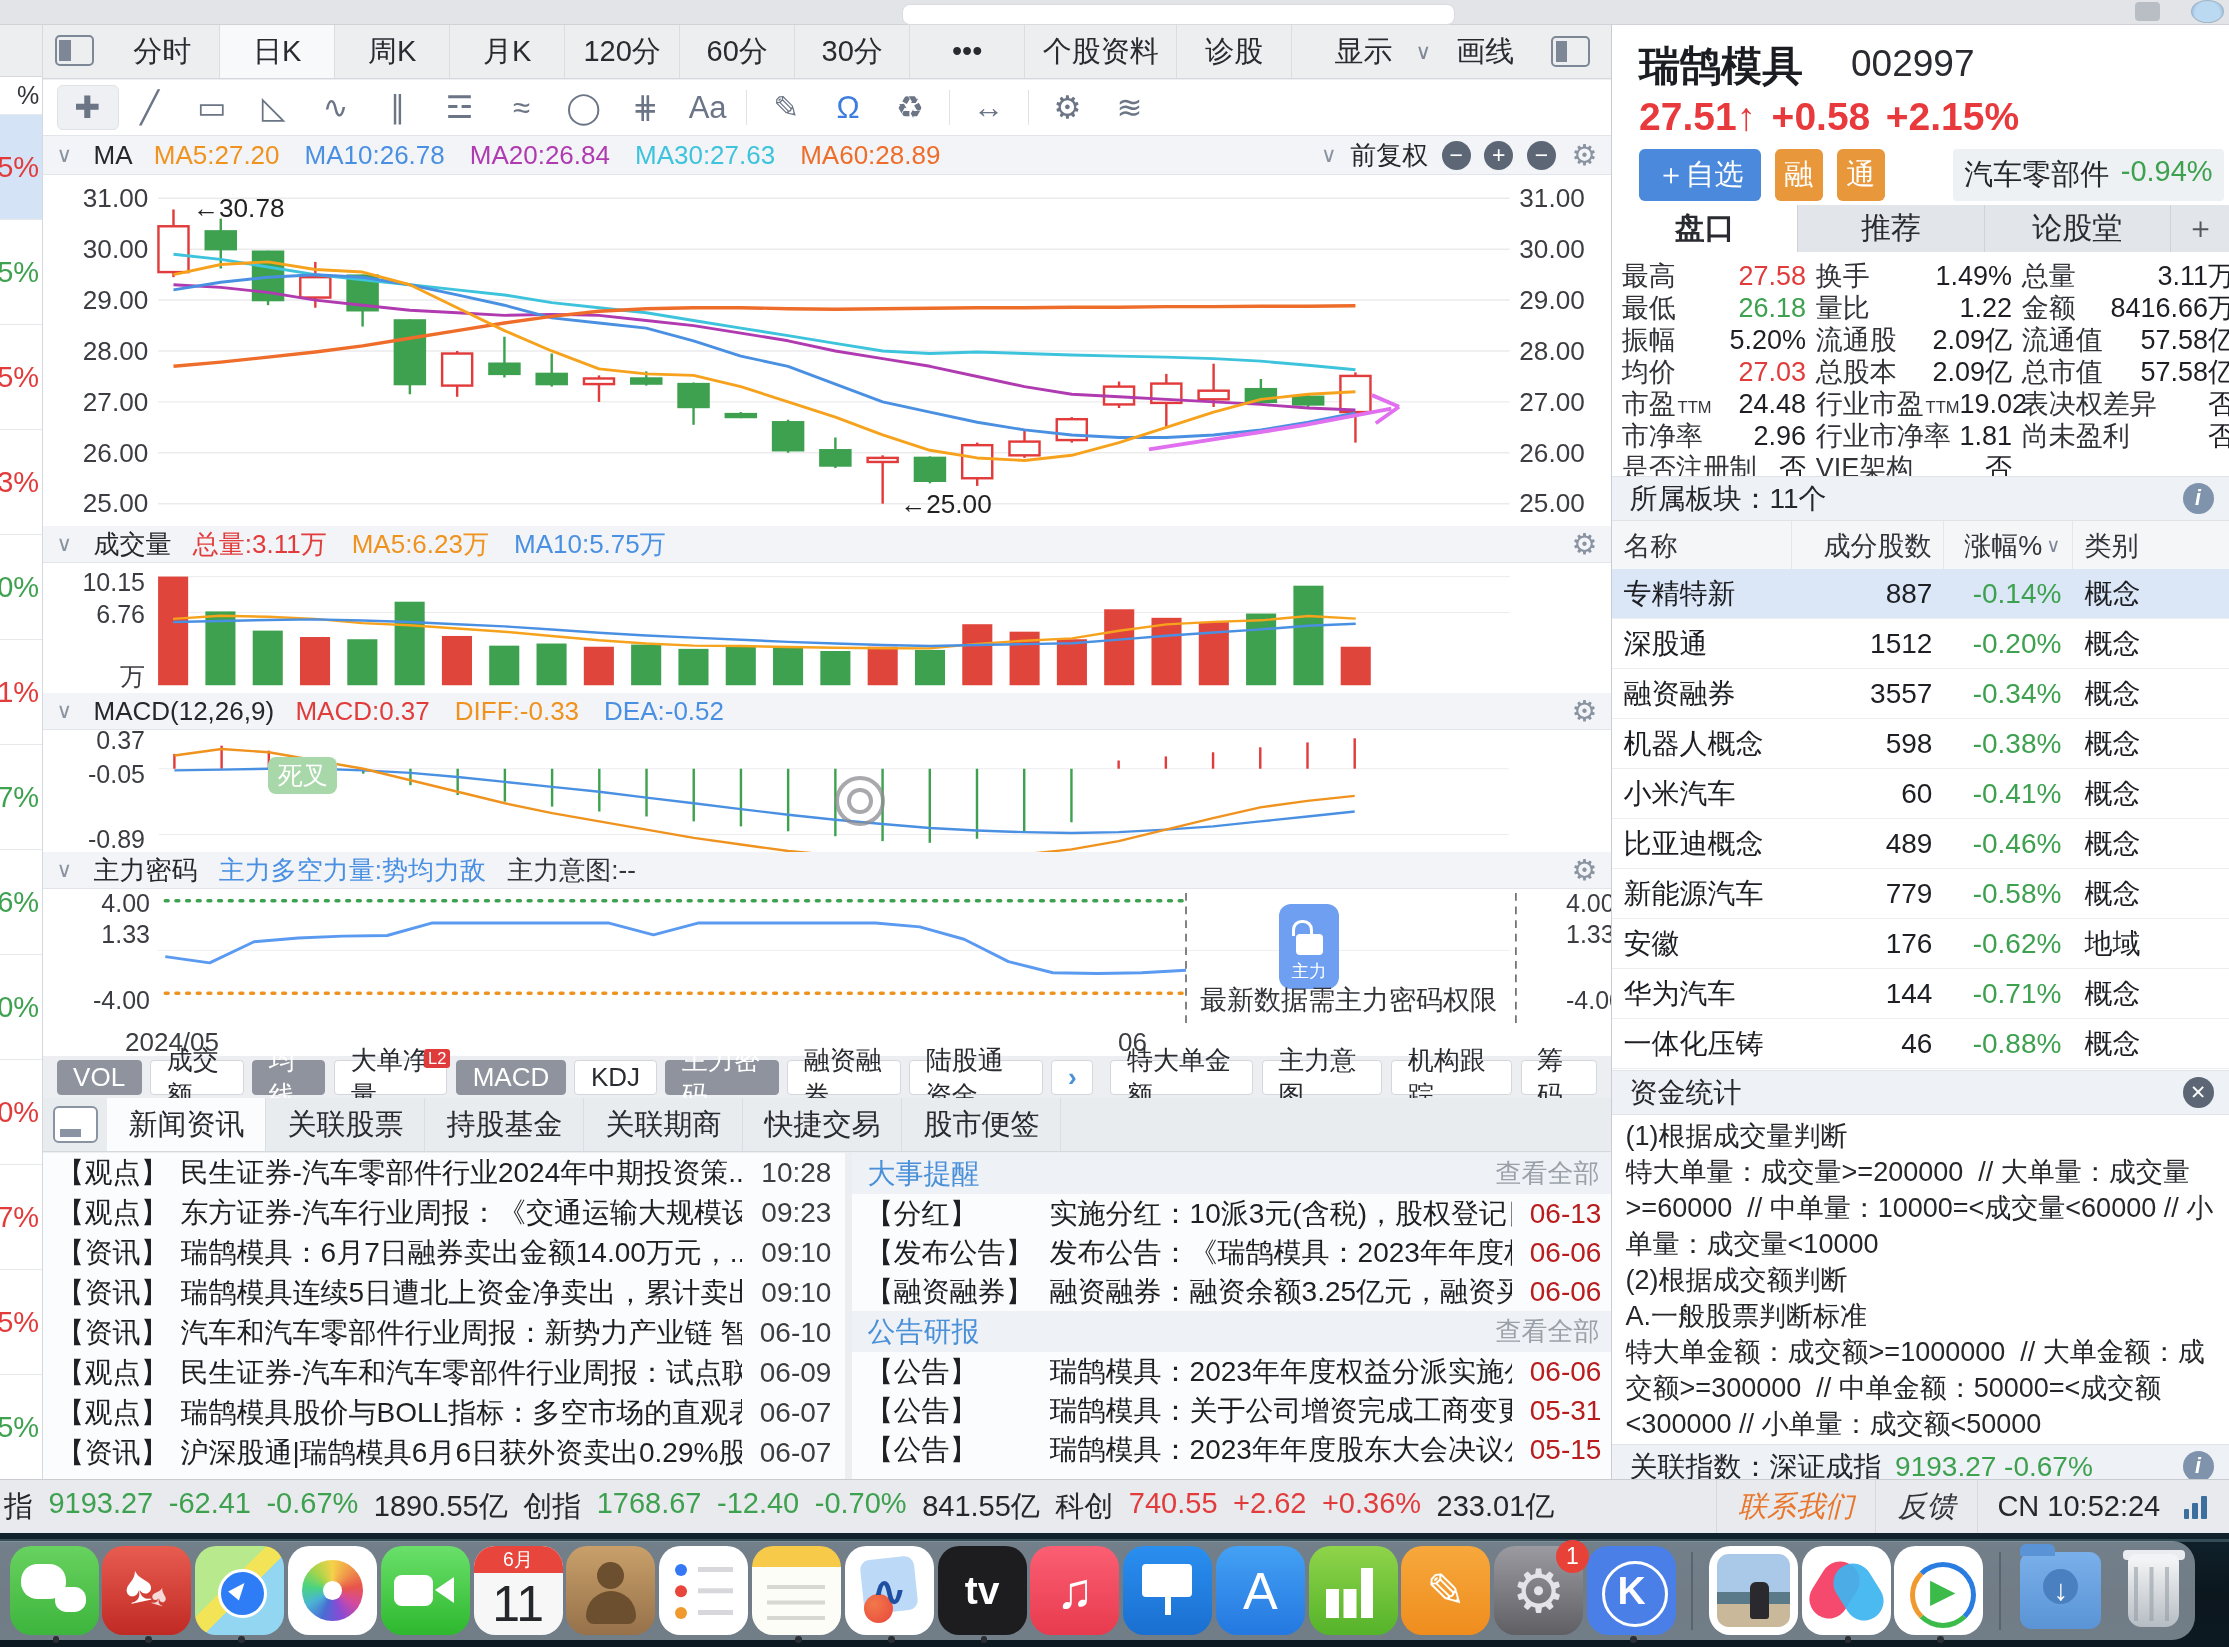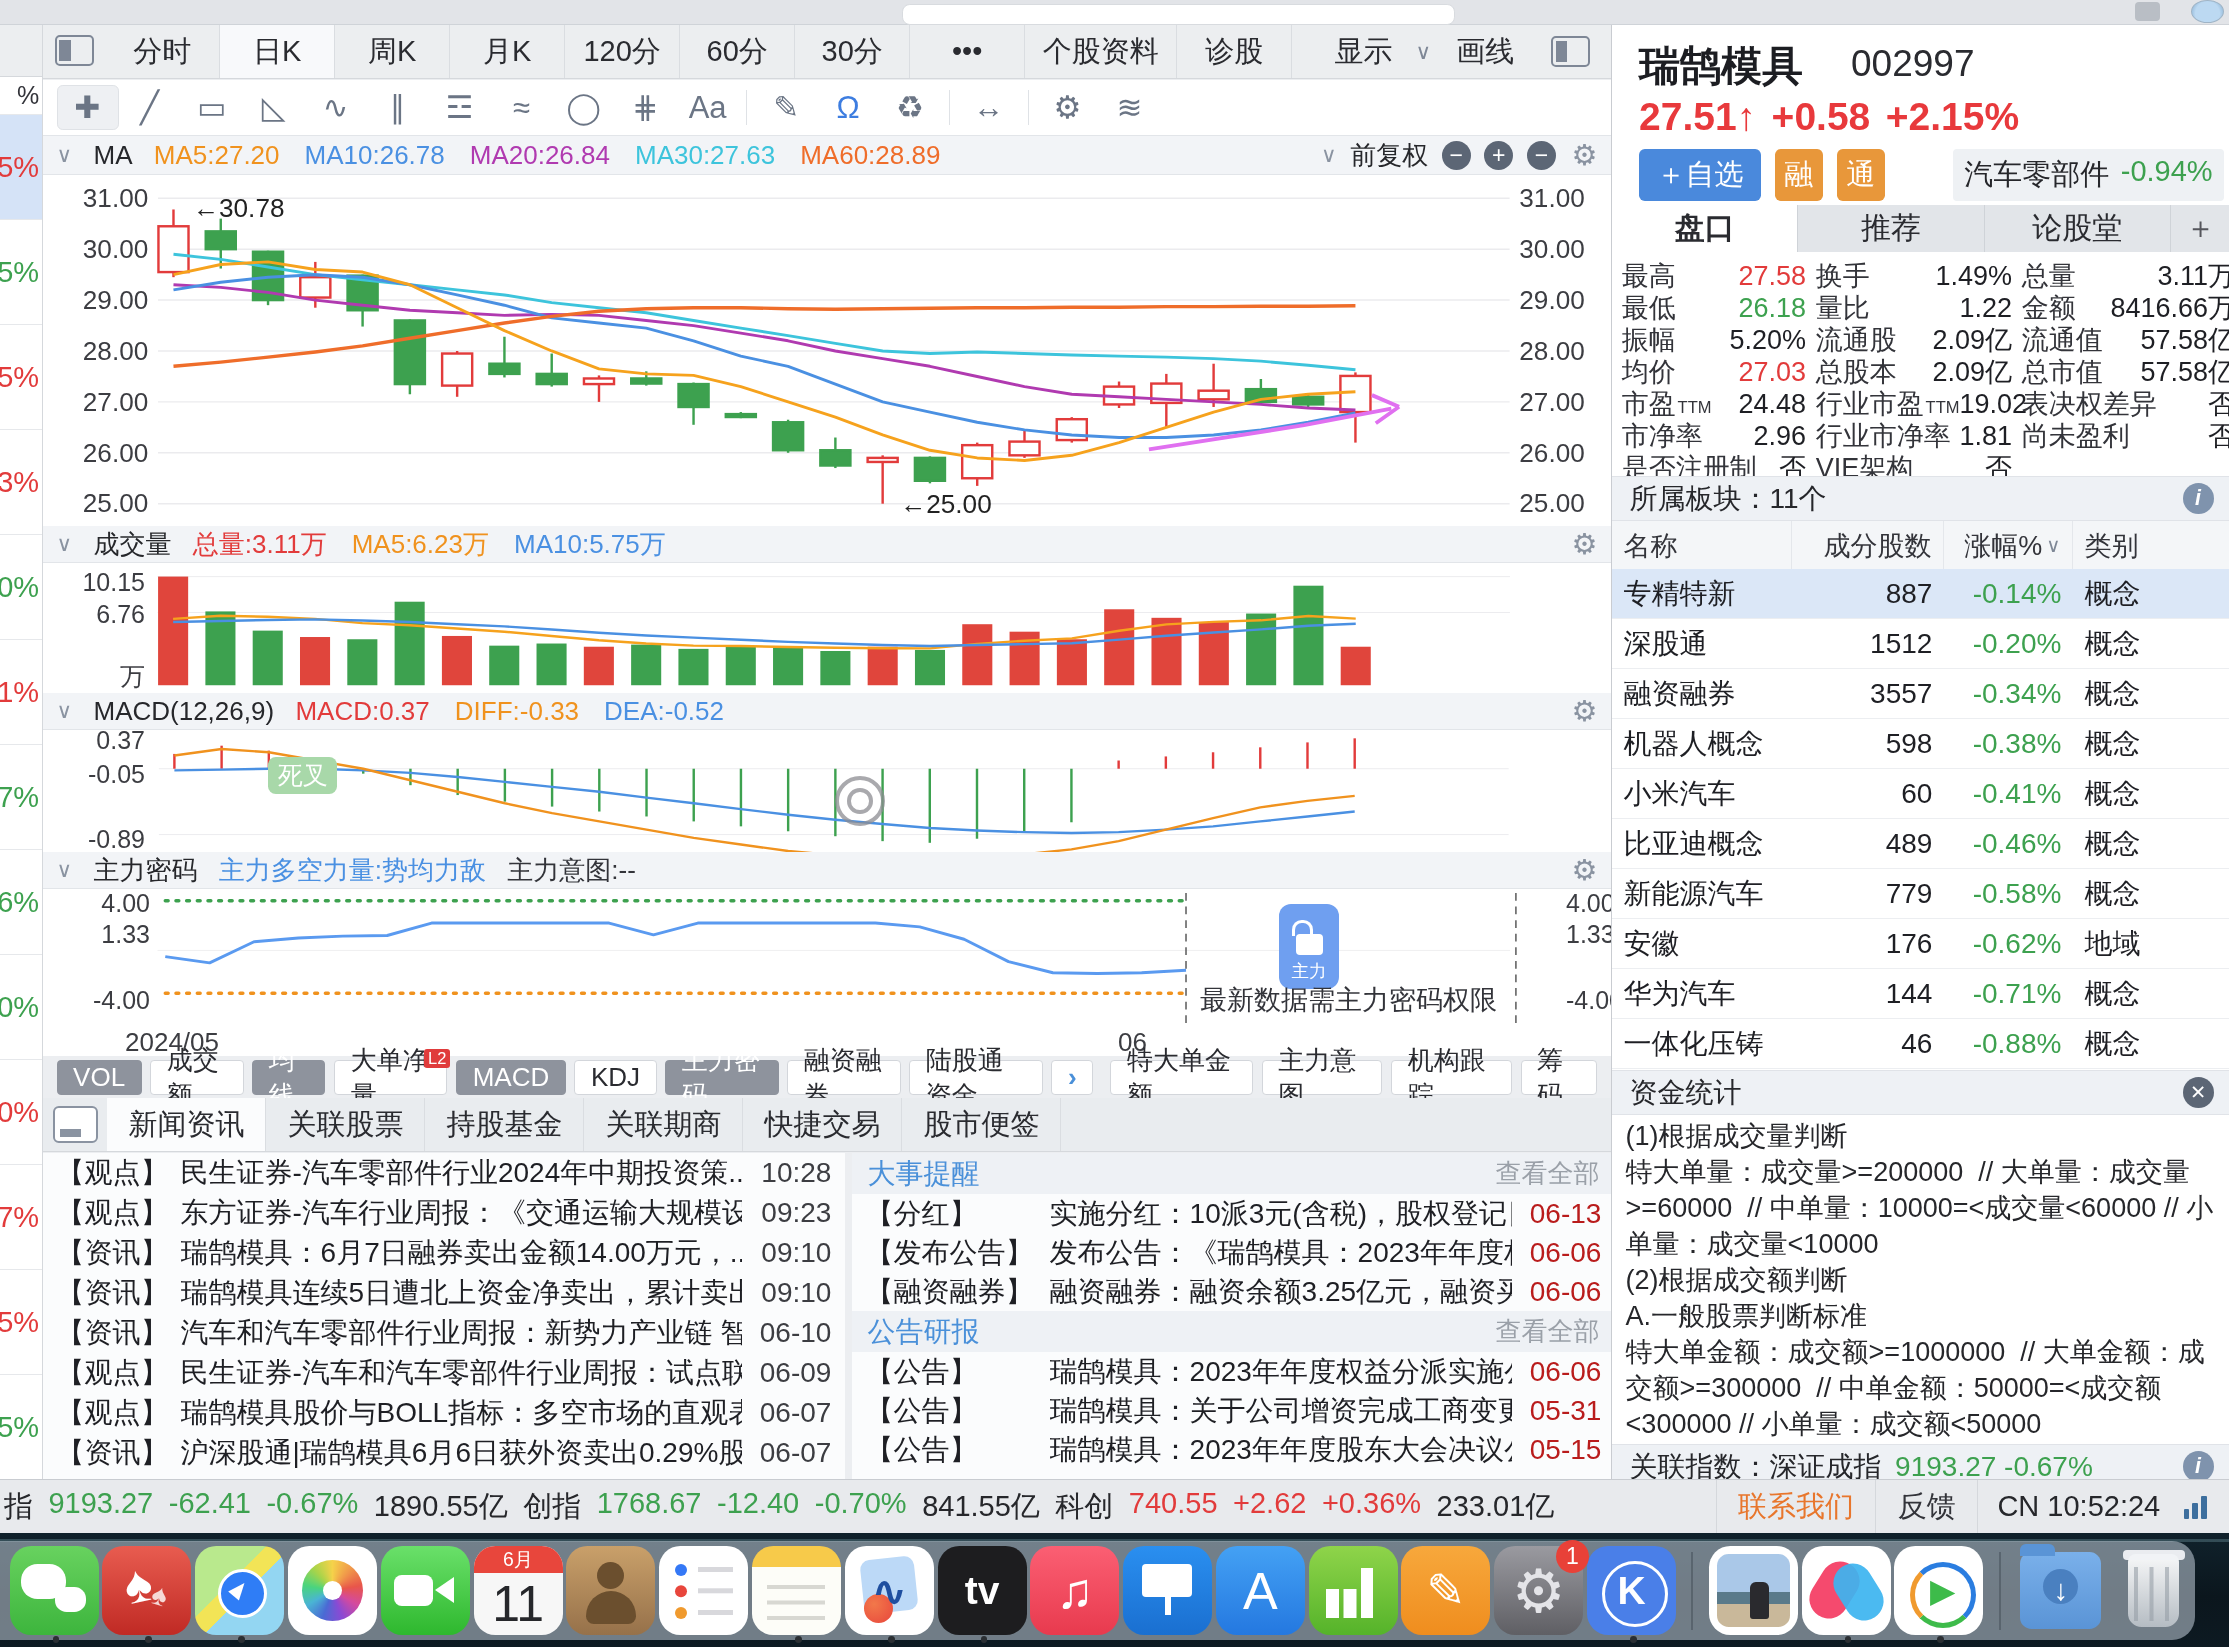--- a/index.html
+++ b/index.html
@@ -95,21 +95,21 @@
   .sec-band .all{margin-left:auto;color:#9aa0a8;font-size:26px;}
   .alert-item{height:39px;display:flex;align-items:center;padding:0 13.6px;font-size:28px;color:#1e1f24;}
   .alert-item .tag{flex:0 0 184px;}
   .alert-item .title{flex:1;white-space:nowrap;overflow:hidden;}
   .alert-item .time{flex:0 0 89px;text-align:right;color:#b91c1c;}
 
   
   #statusbar{left:0;top:1479px;width:2230px;height:54px;background:#e8eaed;border-top:1px solid #c9ccd1;display:flex;align-items:center;font-size:29px;padding-left:3.9px;}
   #statusbar .seg{margin-right:15.5px;white-space:nowrap;}
   #sb-right{margin-left:auto;display:flex;align-items:center;height:100%;}
-  #sb-right .lk{padding:0 21.3px;font-size:29px;color:#33343a;border-left:1px solid #d5d8dc;height:100%;display:flex;align-items:center;}
+  #sb-right .lk{padding:0 21.3px;font-size:29px;color:#33343a;border-left:1px solid #d5d8dc;height:100%;display:flex;align-items:center;font-style:italic;}
   #sb-right .lk.orange{color:#e8762c;}
   #sb-right .clock{padding:0 19.4px;border-left:1px solid #d5d8dc;height:100%;display:flex;align-items:center;color:#26272b;}
   .sigbars{width:29px;height:25px;position:relative;margin:0 17.5px 0 3.9px;}
   .sigbars i{position:absolute;bottom:0;width:5.8px;background:#3d6f9e;border-radius:1px;}
   .sigbars i:nth-child(1){left:0;height:9.7px;} .sigbars i:nth-child(2){left:8.7px;height:16.5px;} .sigbars i:nth-child(3){left:17.5px;height:23px;}
 
   
   #rightpanel{left:1611px;top:25px;width:619px;height:1454px;background:#fff;border-left:1px solid #c9ccd1;overflow:hidden;}
   #rp-name{position:absolute;left:27px;top:13.6px;font-size:41px;font-weight:bold;color:#1c1d22;}
   #rp-code{position:absolute;left:239px;top:17.5px;font-size:37px;color:#2a2b30;}

